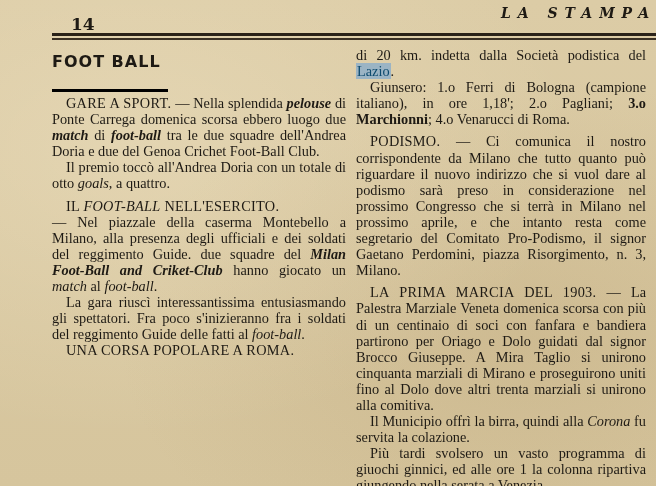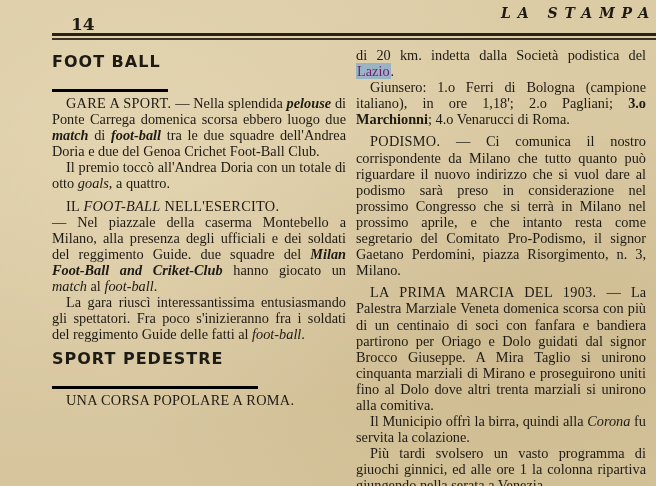--- a/index.html
+++ b/index.html
@@ -47,21 +47,21 @@
       padding-bottom: 18px;
       border-bottom: 3px solid #000000;
       margin-bottom: 3px;
     }
     .sec-sport { margin-top: 8px; width: 206px; }
     .sec-foot { width: 116px; }
     p { margin: 0; text-indent: 14px; }
     .gap { margin-top: 6px; }
     .ital { font-style: italic; margin-top: 16px; }
     .bold { font-weight: bold; }
-    .hl { background: #9bb4c4; color: #701a75; padding: 0 1px; }
+    .hl { background: #9bb4c4; color: #0c4a6e; padding: 0 1px; }
     .caps { letter-spacing: 0.3px; }
   </style>
 </head>
 <body>
 
 <div class="page-head">
   <div class="page-num">14</div>
   <div class="masthead">LA STAMPA</div>
   <div class="rule-top"></div>
   <div class="rule-bot"></div>
@@ -73,21 +73,20 @@
   <p><span class="caps">GARE A SPORT.</span><span> — </span><span>Nella splendida </span><span class="ital bold">pelouse</span><span> di Ponte Carrega domenica scorsa ebbero luogo due </span><span class="ital bold">match</span><span> di </span><span class="ital bold">foot-ball</span><span> tra le due squadre dell'Andrea Doria e due del Genoa Crichet Foot-Ball Club.</span></p>
 
 
   <p><span>Il premio toccò all'Andrea Doria con un totale di otto </span><span class="ital">goals</span><span>, a quattro.</span></p>
 
 
   <p class="gap"><span class="caps">IL </span><span class="ital caps">FOOT-BALL</span><span class="caps"> NELL'ESERCITO.</span></p>
   <p style="text-indent:0"><span>— Nel piazzale della caserma Montebello a Milano, alla presenza degli ufficiali e dei soldati del reggimento Guide. due squadre del </span><span class="ital bold">Milan Foot-Ball and Criket-Club</span><span> hanno giocato un </span><span class="ital">match</span><span> al </span><span class="ital">foot-ball</span><span>.</span></p>
   <p><span>La gara riuscì interessantissima entusiasmando gli spettatori. Fra poco s'inizieranno fra i soldati del reggimento Guide delle fatti al </span><span class="ital">foot-ball</span><span>.</span></p>
 
-  <div class="section-head sec-sport">SPORT PEDESTRE</div>
   <p class="caps">UNA CORSA POPOLARE A ROMA.</p>
   
 </div>
 
 <div class="col col-right">
   <p style="text-indent:0"><span>di 20 km. indetta dalla Società podistica del </span><span class="hl">Lazio</span><span>.</span></p>
   <p><span>Giunsero: 1.o Ferri di Bologna (campione italiano), in ore 1,18'; 2.o Pagliani; </span><span class="bold">3.o Marchionni</span><span>; 4.o Venarucci di Roma.</span></p>
 
   <p class="gap"><span class="caps">PODISMO.</span><span> — Ci comunica il nostro corrispondente da Milano che tutto quanto può riguardare il nuovo indirizzo che si vuol dare al podismo sarà preso in considerazione nel prossimo Congresso che si terrà in Milano nel prossimo aprile, e che intanto resta come segretario del Comitato Pro-Podismo, il signor Gaetano Perdomini, piazza Risorgimento, n. 3, Milano.</span></p>
 

